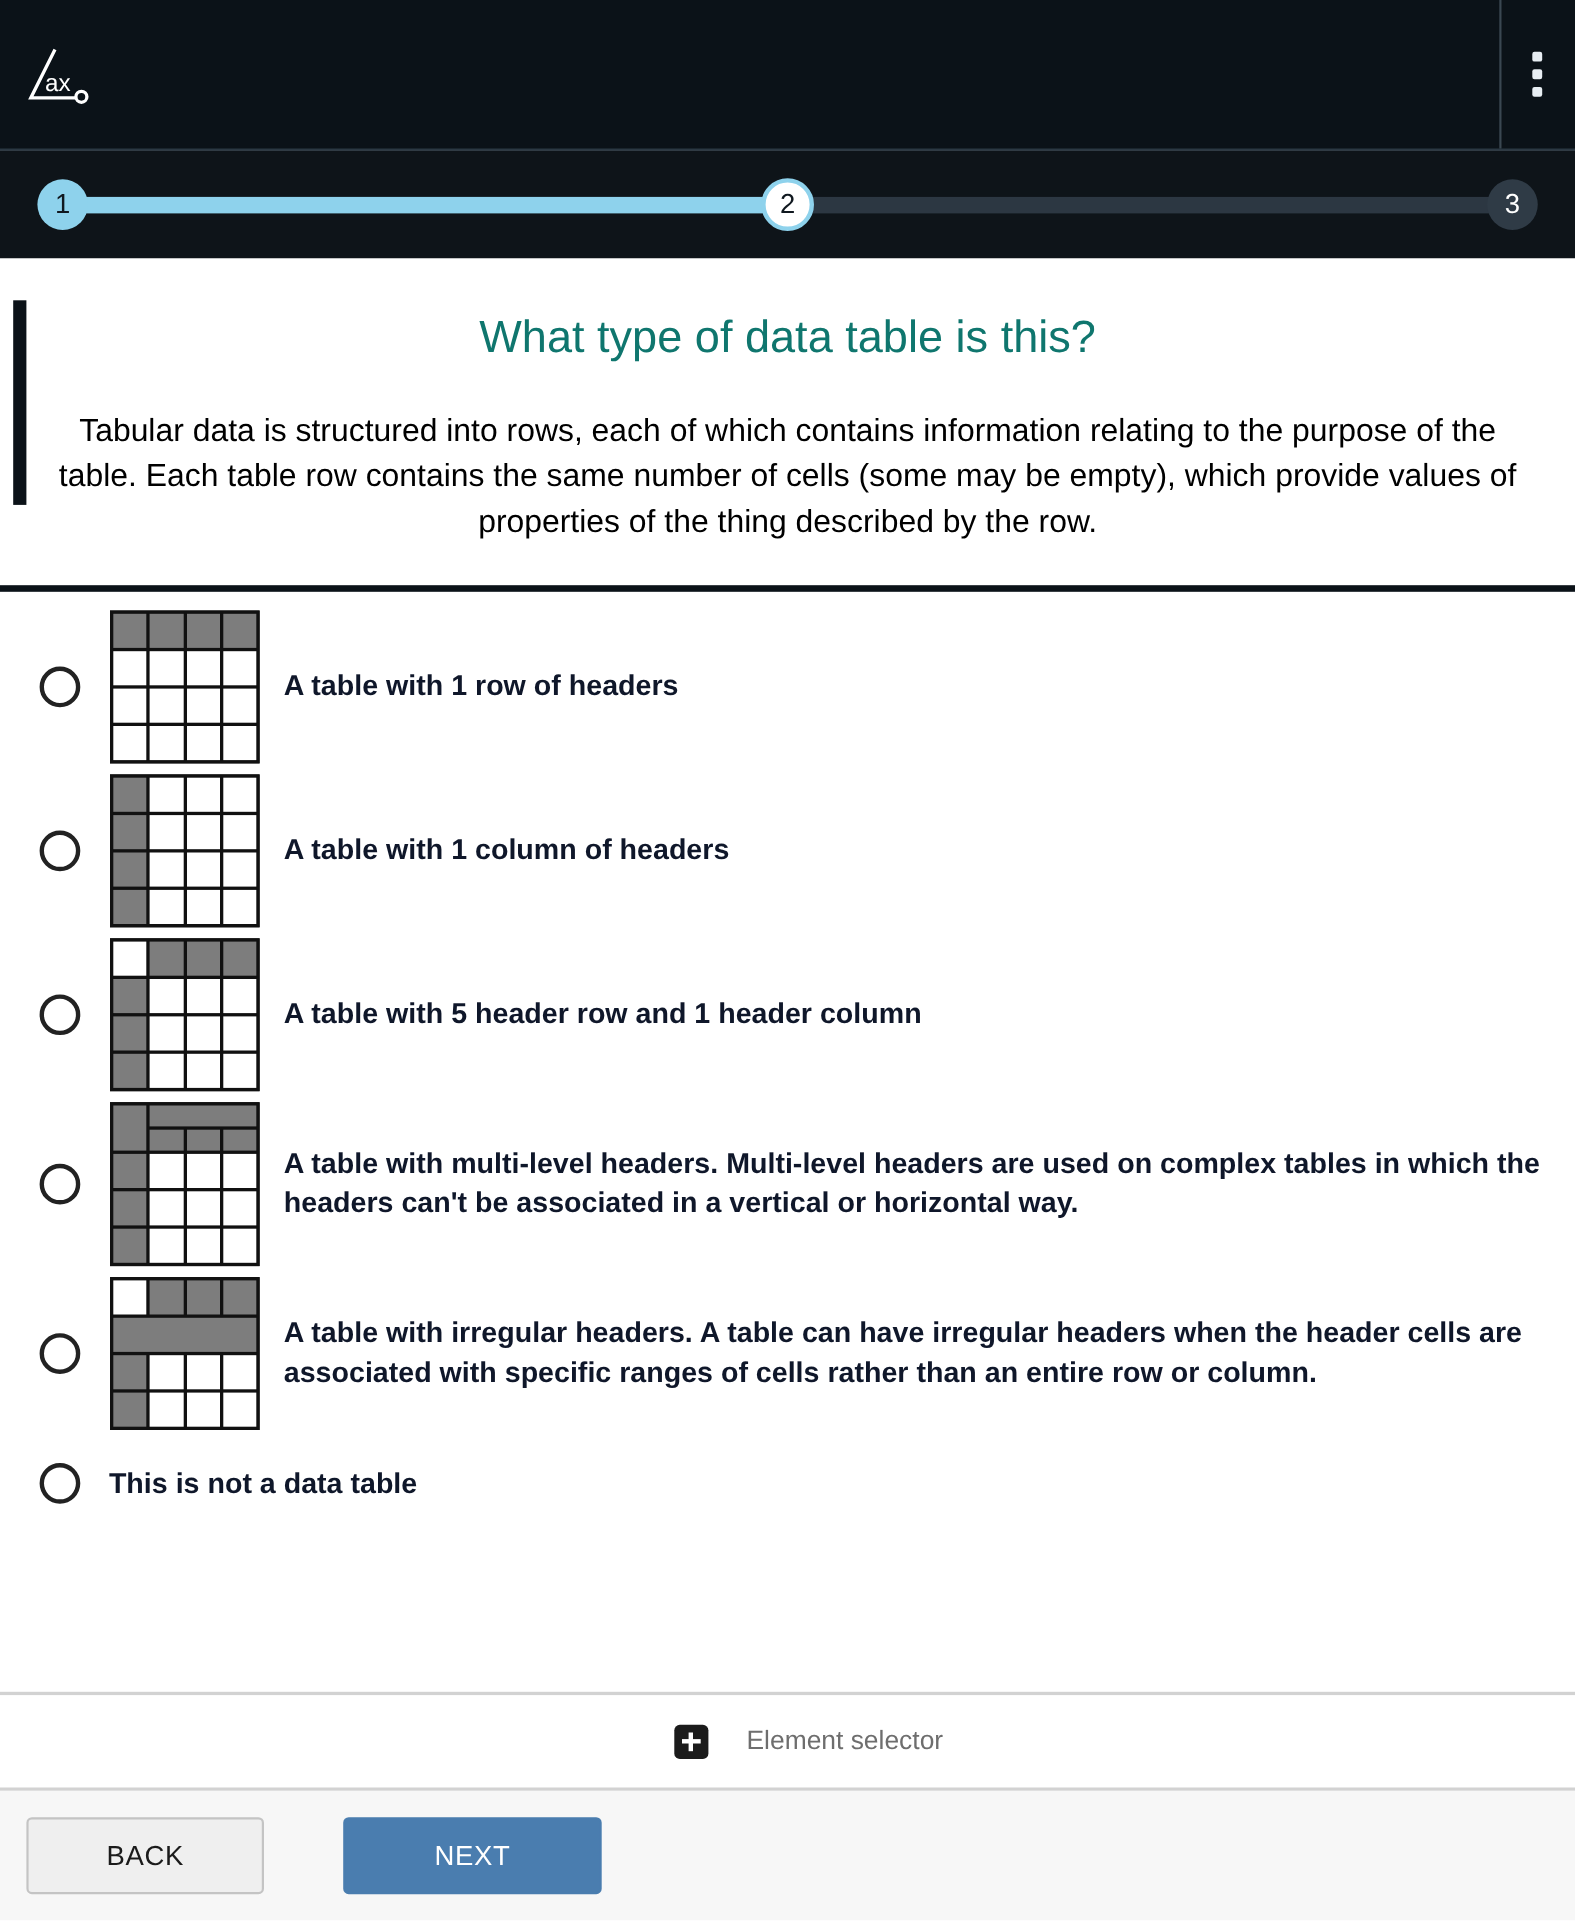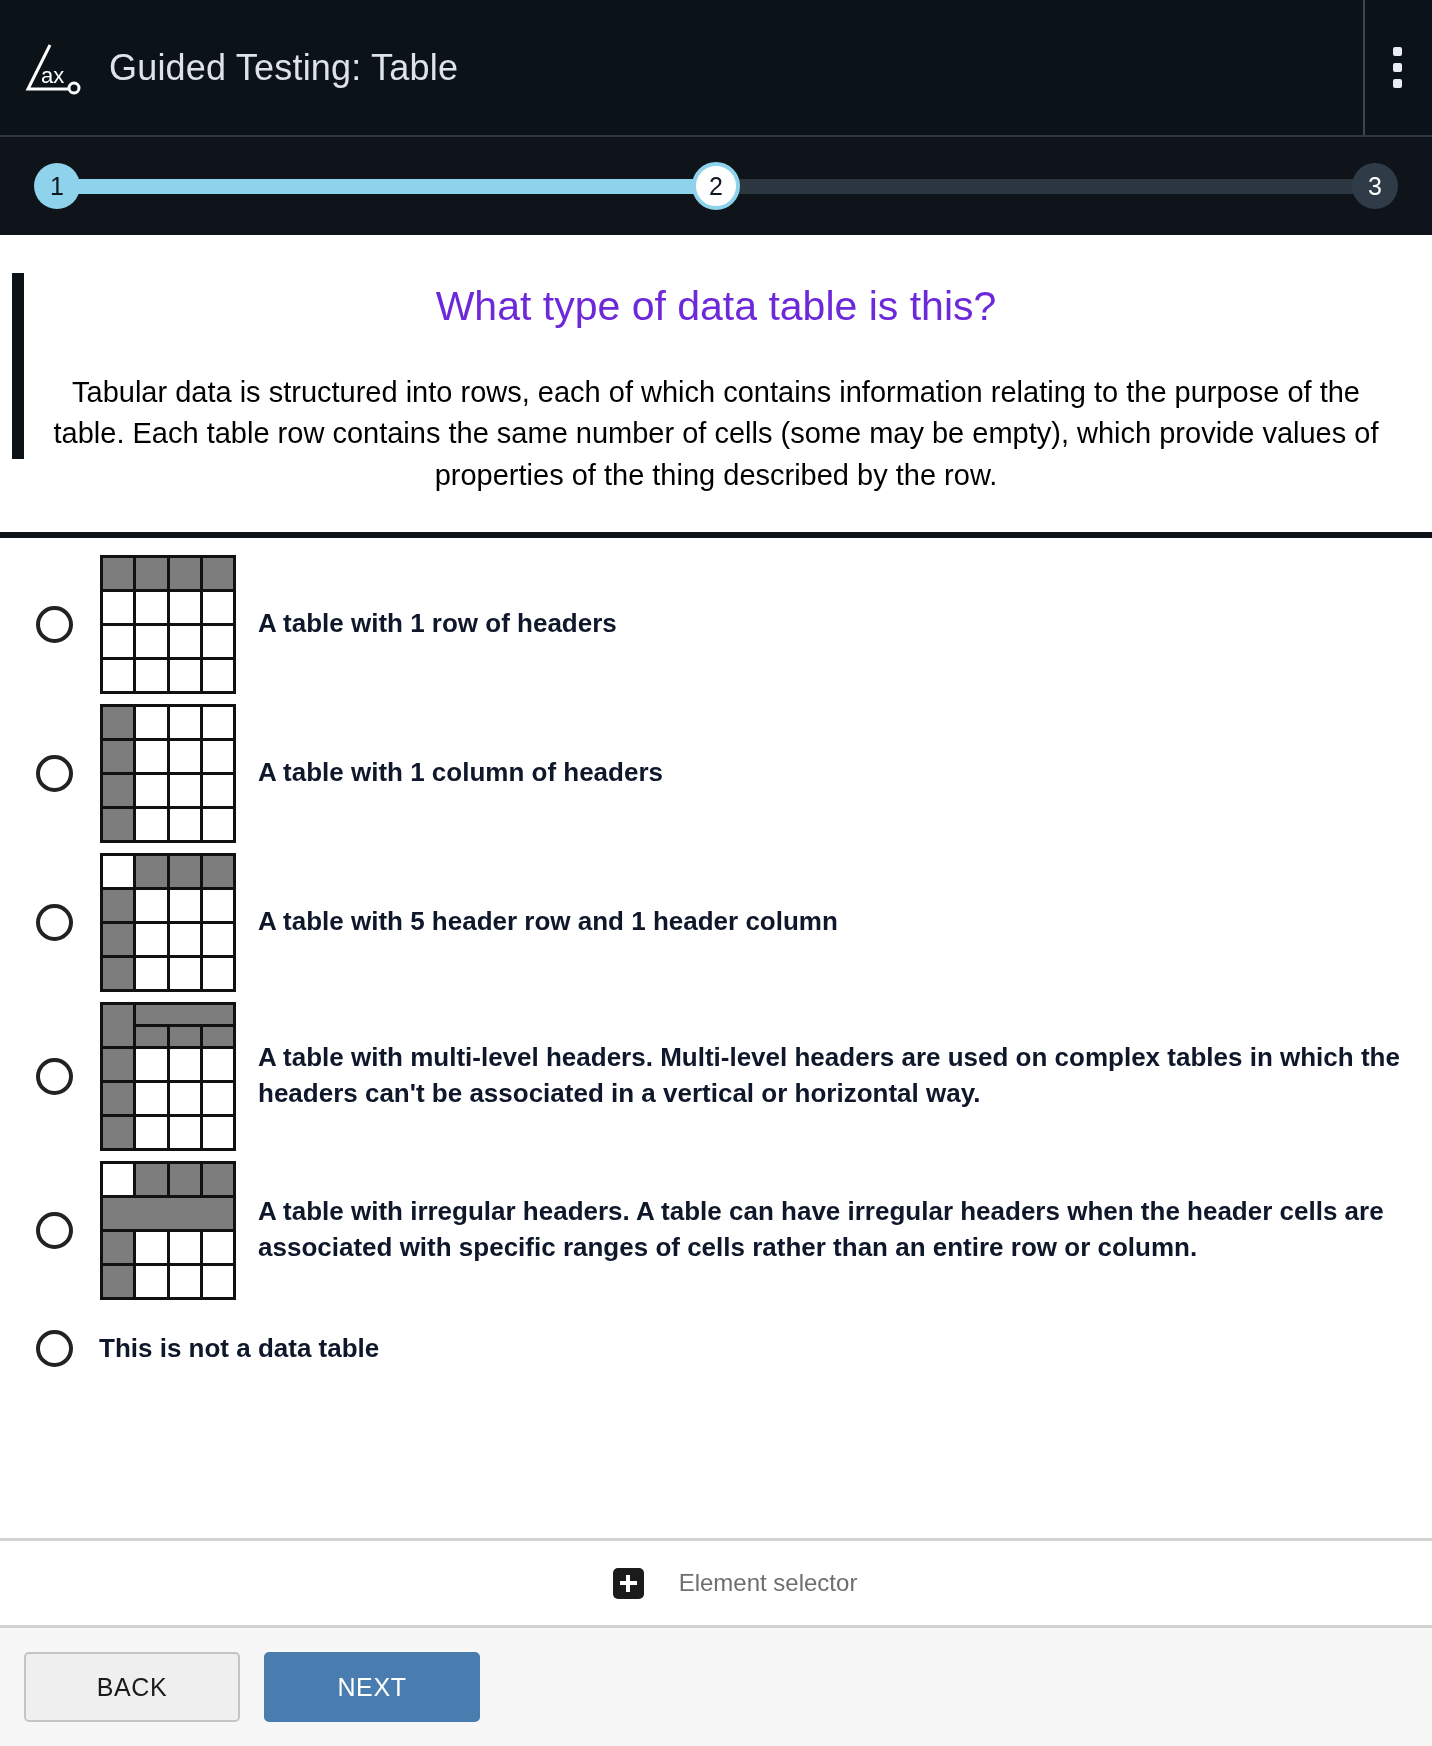--- a/index.html
+++ b/index.html
@@ -140,21 +140,21 @@
     left: 12px;
     top: 38px;
     width: 12px;
     height: 186px;
     background: #0b1218;
   }
   .question-title {
     text-align: center;
     font-size: 41px;
     font-weight: 400;
-    color: #6d28d9;
+    color: #0f766e;
     line-height: 1.25;
   }
   .question-desc {
     text-align: center;
     font-size: 29px;
     color: #000000;
     line-height: 1.42;
     margin-top: 40px;
     padding: 0 18px;
   }
@@ -273,39 +273,39 @@
     justify-content: center;
     cursor: pointer;
   }
   .btn-back {
     width: 216px;
     background: #efefef;
     border: 2px solid #c4c4c4;
     color: #1b1b1b;
   }
   .btn-next {
-    width: 216px;
+    width: 235px;
     background: #4a7daf;
     border: 2px solid #4a7daf;
     color: #ffffff;
+    margin-left: 48px;
   }
 </style>
 </head>
 <body>
 
 <div class="app">
 
   <div class="header">
     <div class="brand">
       <svg class="logo-mark" viewBox="0 0 62 54">
         <path d="M29 4 L7 48 L48 48" fill="none" stroke="#ffffff" stroke-width="3"></path>
         <text x="20" y="42" font-family="Liberation Sans, sans-serif" font-size="22" fill="#ffffff">ax</text>
         <circle cx="53" cy="47" r="5" fill="none" stroke="#ffffff" stroke-width="3"></circle>
       </svg>
-      <div class="app-title">Guided Testing: Table</div>
     </div>
     <div class="header-divider"></div>
     <div class="kebab">
       <span></span>
       <span></span>
       <span></span>
     </div>
   </div>
 
   <div class="stepper-bar">

